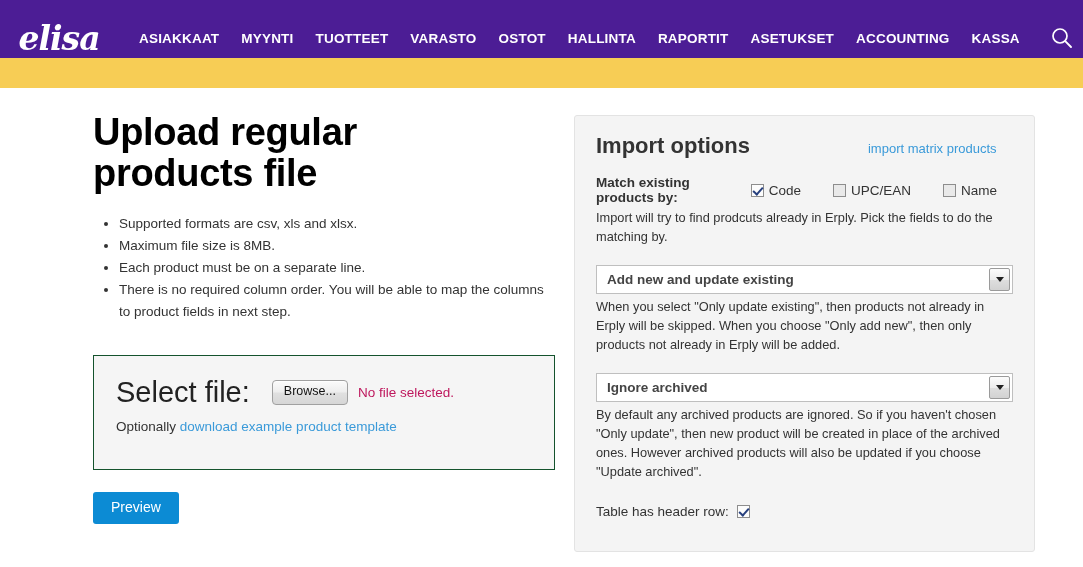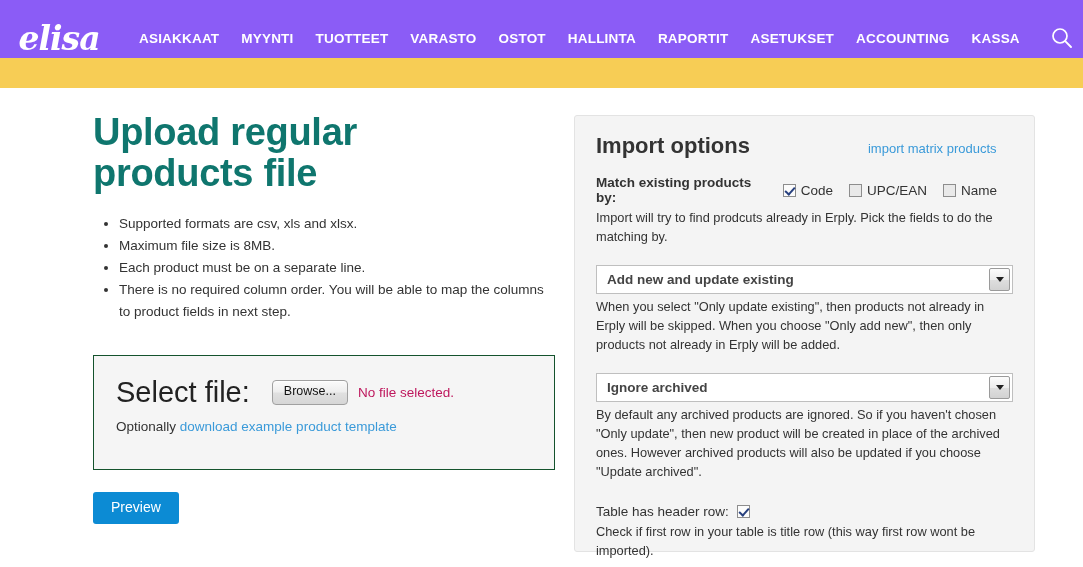--- a/index.html
+++ b/index.html
@@ -8,21 +8,21 @@
     width: 1083px; height: 567px;
     background: #ffffff;
     font-family: "Liberation Sans", sans-serif;
     overflow: hidden;
   }
 
   
   .topbar {
     position: absolute; left: 0; top: 0;
     width: 1083px; height: 76px;
-    background: #8b5cf6;
+    background: #4c1d95;
     display: flex; align-items: center;
   }
   .logo {
     margin-left: 14px;
     width: 90px; height: 40px;
     display: flex; align-items: center; justify-content: center;
     color: #ffffff;
     font-family: "DejaVu Serif", serif;
     font-style: italic;
     font-size: 33px;
@@ -61,21 +61,21 @@
   }
 
   
   .leftcol {
     position: absolute; left: 93px; top: 112px;
     width: 465px;
   }
   .page-title {
     font-size: 38px;
     font-weight: 700;
-    color: #0f766e;
+    color: #000000;
     line-height: 1.07;
     margin: 0 0 20px 0;
     letter-spacing: -0.3px;
     max-width: 430px;
   }
   .bullets {
     margin: 0; padding: 0 0 0 26px;
     list-style: disc;
     color: #333333;
     font-size: 13.5px;
@@ -159,20 +159,21 @@
     color: #3a9ad9;
     text-decoration: none;
     cursor: pointer;
   }
 
   .match-row {
     margin-top: 17px;
     display: flex; align-items: center;
     font-size: 13.5px;
     color: #333333;
+    gap: 16px;
   }
   .match-label { font-weight: 700; margin-right: 10px; }
   .cb-group { display: flex; align-items: center; margin-right: 16px; }
   .cb {
     width: 13px; height: 13px;
     border: 1px solid #8d8d8d;
     background: #e9e9e9;
     display: inline-block;
     position: relative;
     margin-right: 5px;
@@ -329,16 +330,15 @@
       <span class="select-arrow">
           <span class="tri"></span>
         </span>
     </div>
     <div class="helptext">By default any archived products are ignored. So if you haven't chosen "Only update", then new product will be created in place of the archived ones. However archived products will also be updated if you choose "Update archived".</div>
 
     <div class="header-row">
       <span>Table has header row:</span>
       <span class="cb checked"></span>
     </div>
-    <div class="helptext">Check if first row in your table is title row (this way first row wont be imported).</div>
 
   </div>
 </div>
 
 </body></html>

